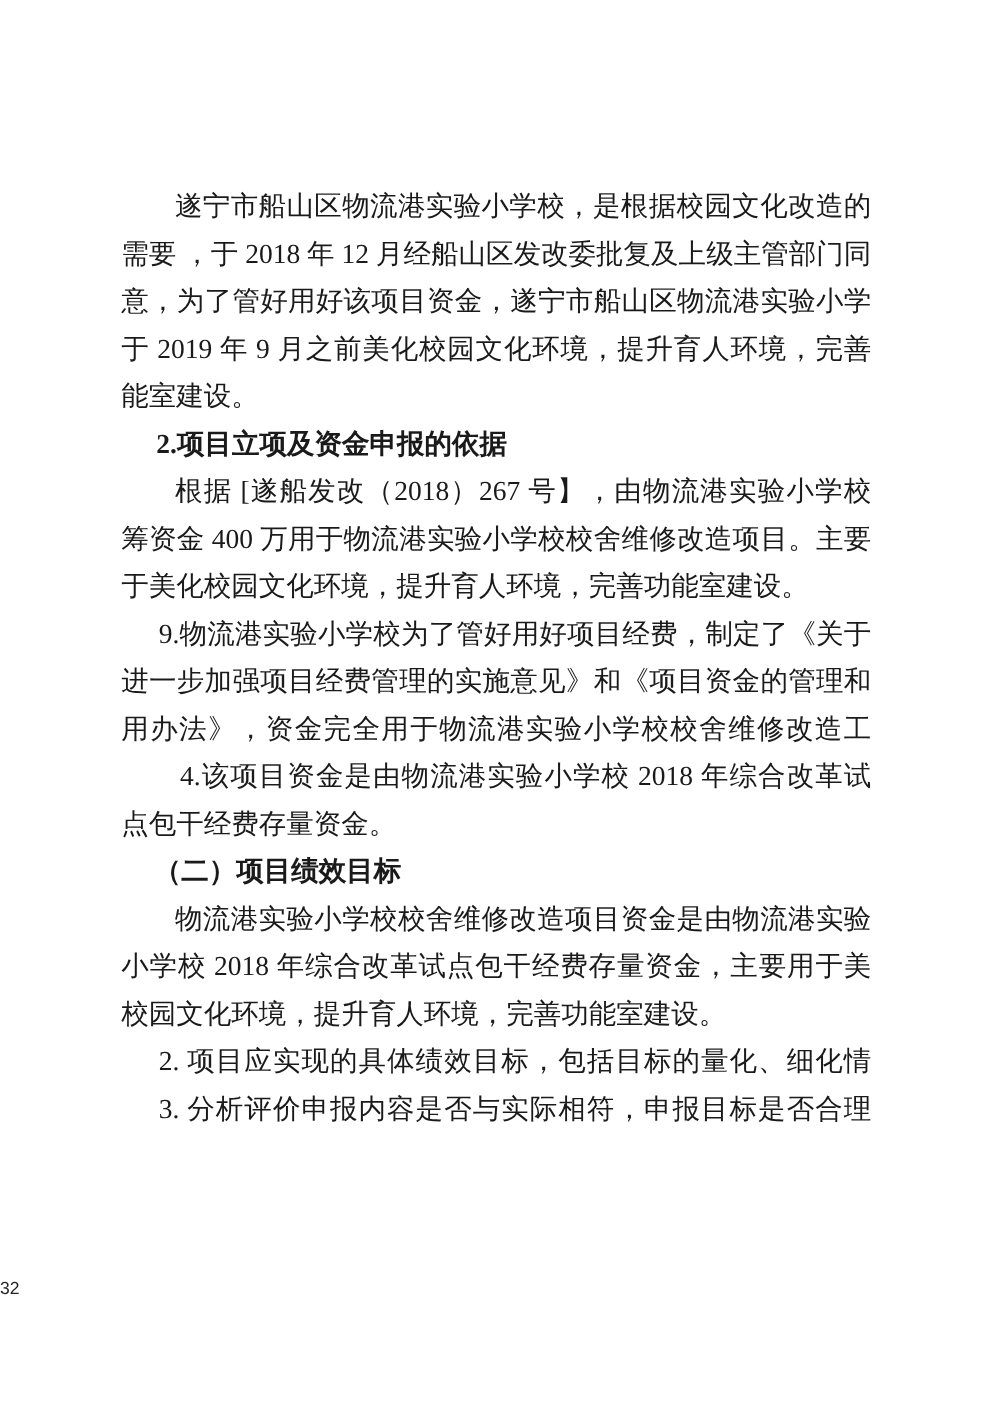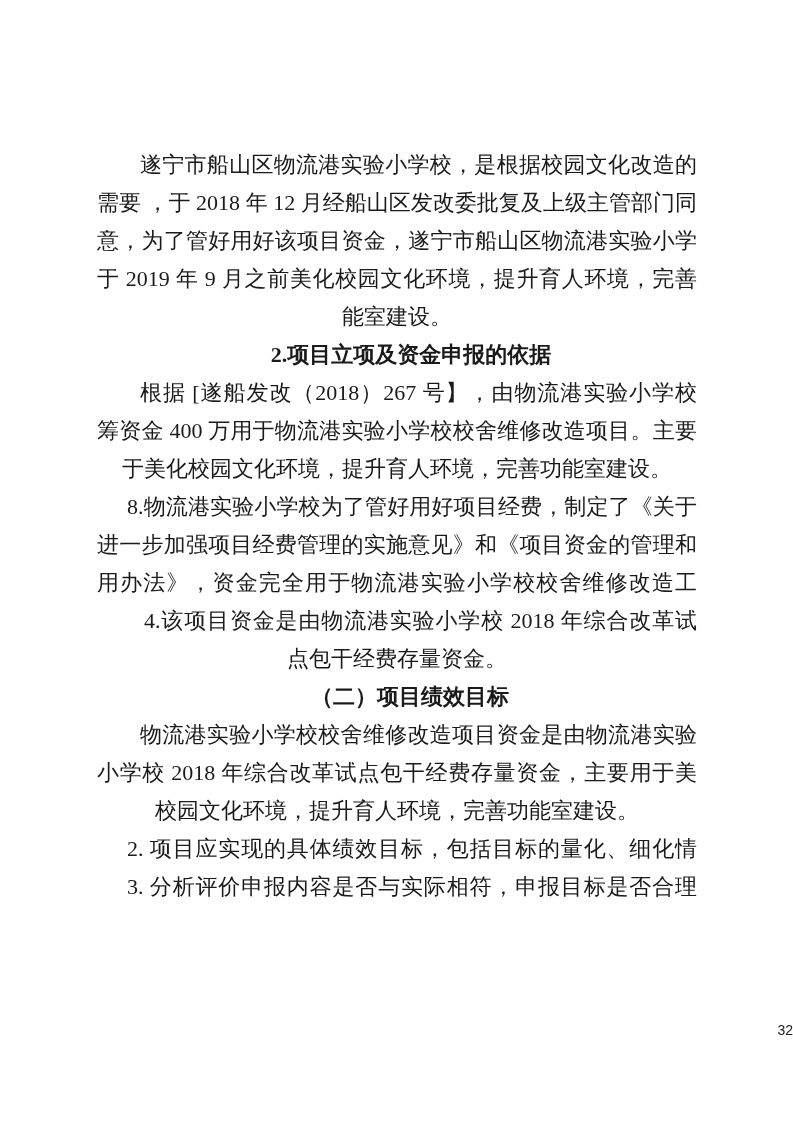--- a/index.html
+++ b/index.html
@@ -18,41 +18,41 @@
     top: 146px;
     width: 600px;
     font-family: Liberation Serif, serif;
   }
   .para { margin: 0; padding: 0; }
   .ln {
     font-size: 22px;
     line-height: 38px;
     height: 38px;
     overflow: hidden;
-    text-align: center;
+    text-align: left;
     white-space: nowrap;
   }
   .just {
     white-space: normal;
     text-align: justify;
     text-align-last: justify;
   }
   .hd { font-weight: bold; }
   .ind2    { text-indent: 43px; }
   .ind-num { text-indent: 30px; }
   .ind-lg  { text-indent: 47px; }
   .ind-hd2 { text-indent: 28px; }
   .ind-hd1 { text-indent: 30px; }
   .ind-hdp { text-indent: 26px; }
   .footer {
     position: absolute;
     top: 1020px;
     left: 0;
     width: 793px;
-    text-align: right;
+    text-align: left;
     font-family: "Liberation Sans", sans-serif;
     font-size: 14px;
     line-height: 20px;
     color: #222222;
   }
 </style>
 </head>
 <body>
 
 <div class="page">
@@ -70,21 +70,21 @@
       <div class="ln hd ind-hd2">2.项目立项及资金申报的依据</div>
     </div>
 
     <div class="para">
       <div class="ln just ind2">根据 [遂船发改（2018）267 号】，由物流港实验小学校自</div>
       <div class="ln just">筹资金 400 万用于物流港实验小学校校舍维修改造项目。主要用</div>
       <div class="ln">于美化校园文化环境，提升育人环境，完善功能室建设。</div>
     </div>
 
     <div class="para">
-      <div class="ln just ind-num">8.物流港实验小学校为了管好用好项目经费，制定了《关于</div>
+      <div class="ln just ind-num">9.物流港实验小学校为了管好用好项目经费，制定了《关于</div>
       <div class="ln just">进一步加强项目经费管理的实施意见》和《项目资金的管理和使</div>
       <div class="ln just">用办法》，资金完全用于物流港实验小学校校舍维修改造工程。</div>
     </div>
 
     <div class="para">
       <div class="ln just ind-lg">4.该项目资金是由物流港实验小学校 2018 年综合改革试</div>
       <div class="ln">点包干经费存量资金。</div>
     </div>
 
     <div class="para">

